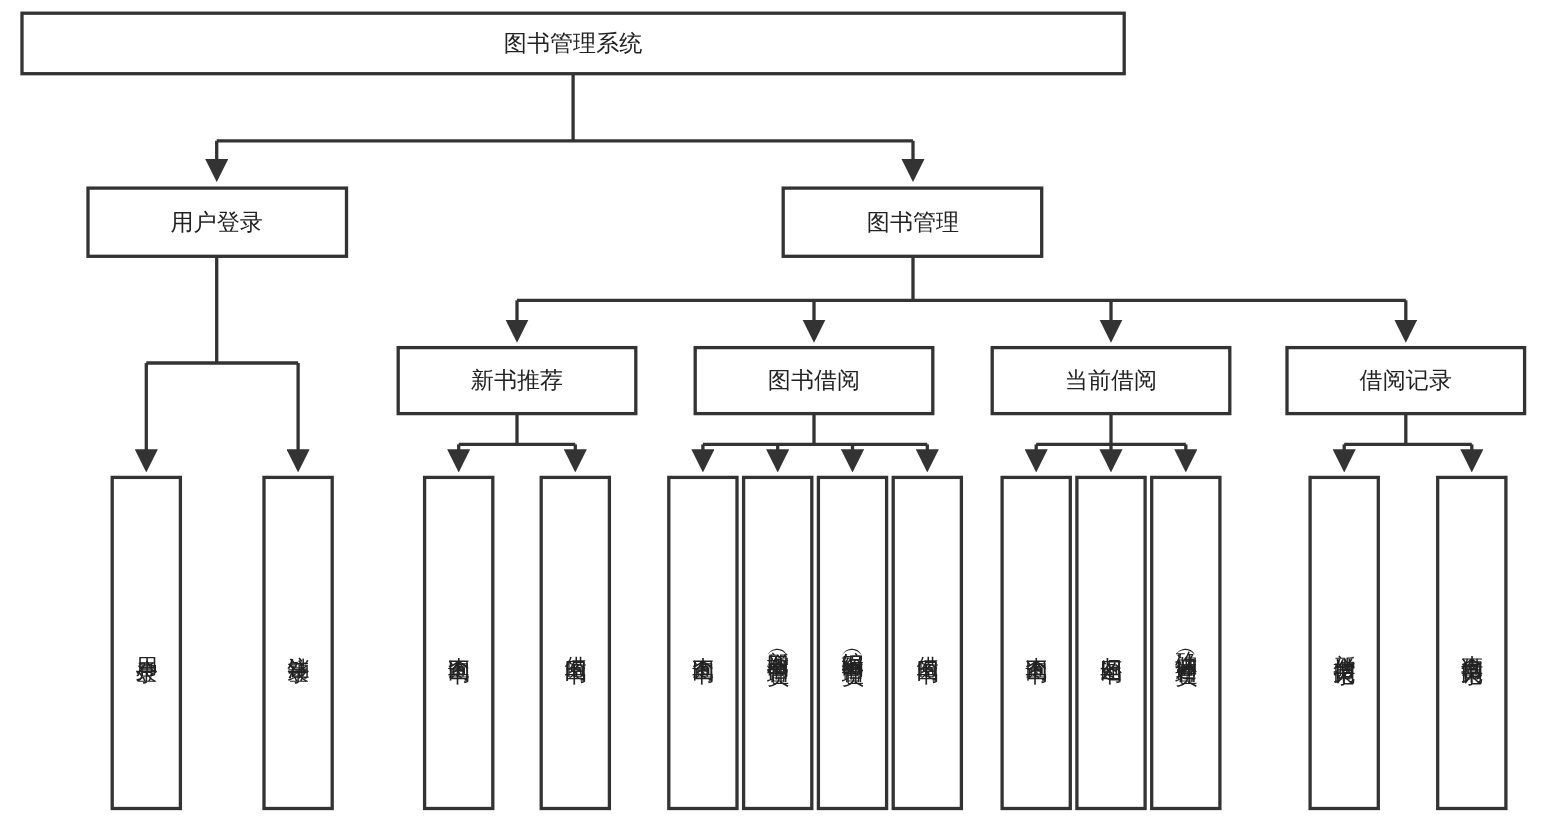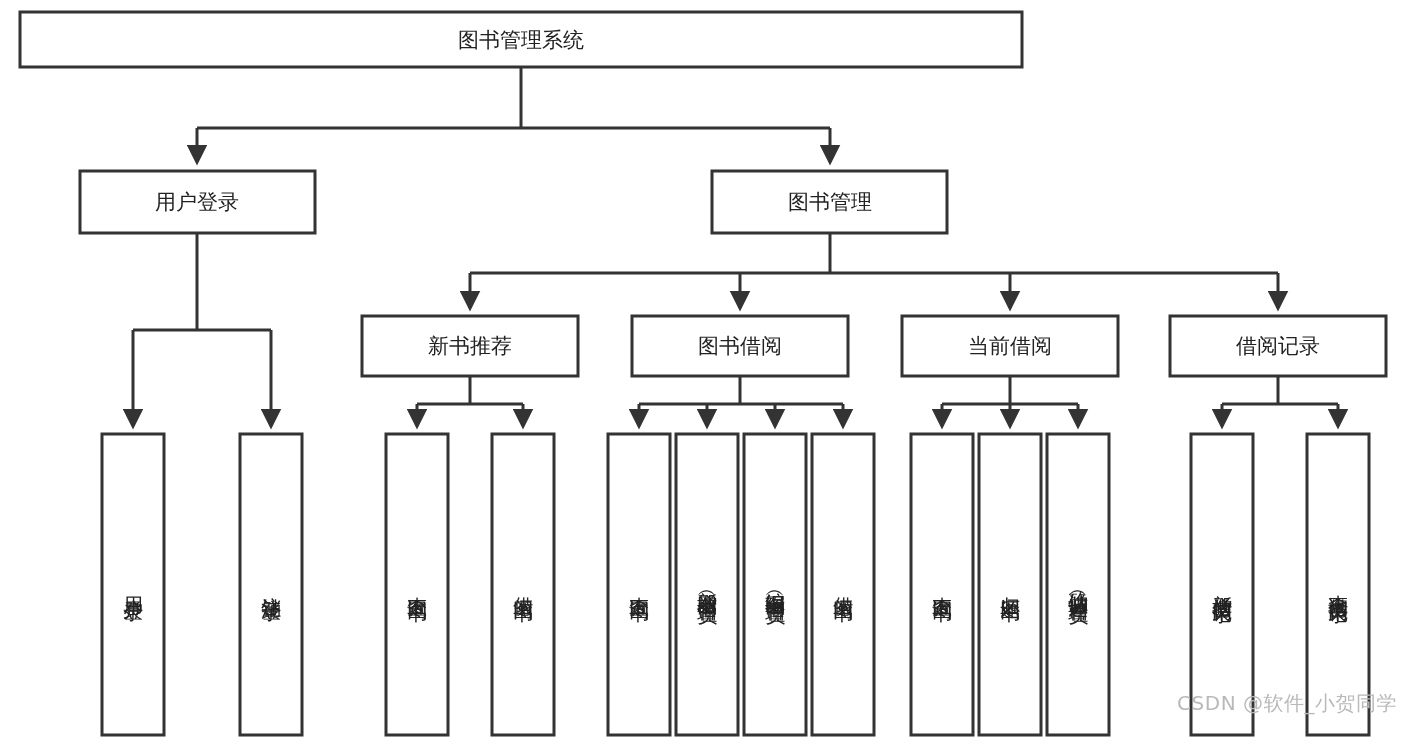--- a/index.html
+++ b/index.html
@@ -165,14 +165,13 @@
   <div class="vlabel" style="left:608px;top:434px;width:62px;height:301px;">查询图书</div>
   <div class="vlabel" style="left:676px;top:434px;width:62px;height:301px;">新增图书（管理员）</div>
   <div class="vlabel" style="left:744px;top:434px;width:62px;height:301px;">编辑图书（管理员）</div>
   <div class="vlabel" style="left:812px;top:434px;width:62px;height:301px;">借阅图书</div>
   <div class="vlabel" style="left:911px;top:434px;width:62px;height:301px;">查询图书</div>
   <div class="vlabel" style="left:979px;top:434px;width:62px;height:301px;">归还图书</div>
   <div class="vlabel" style="left:1047px;top:434px;width:62px;height:301px;">确认归还（管理员）</div>
   <div class="vlabel" style="left:1191px;top:434px;width:62px;height:301px;">新增借阅记录</div>
   <div class="vlabel" style="left:1307px;top:434px;width:62px;height:301px;">查询借阅记录</div>
 
-  <div class="watermark">CSDN @软件_小贺同学</div>
 </div>
 
 </body></html>

